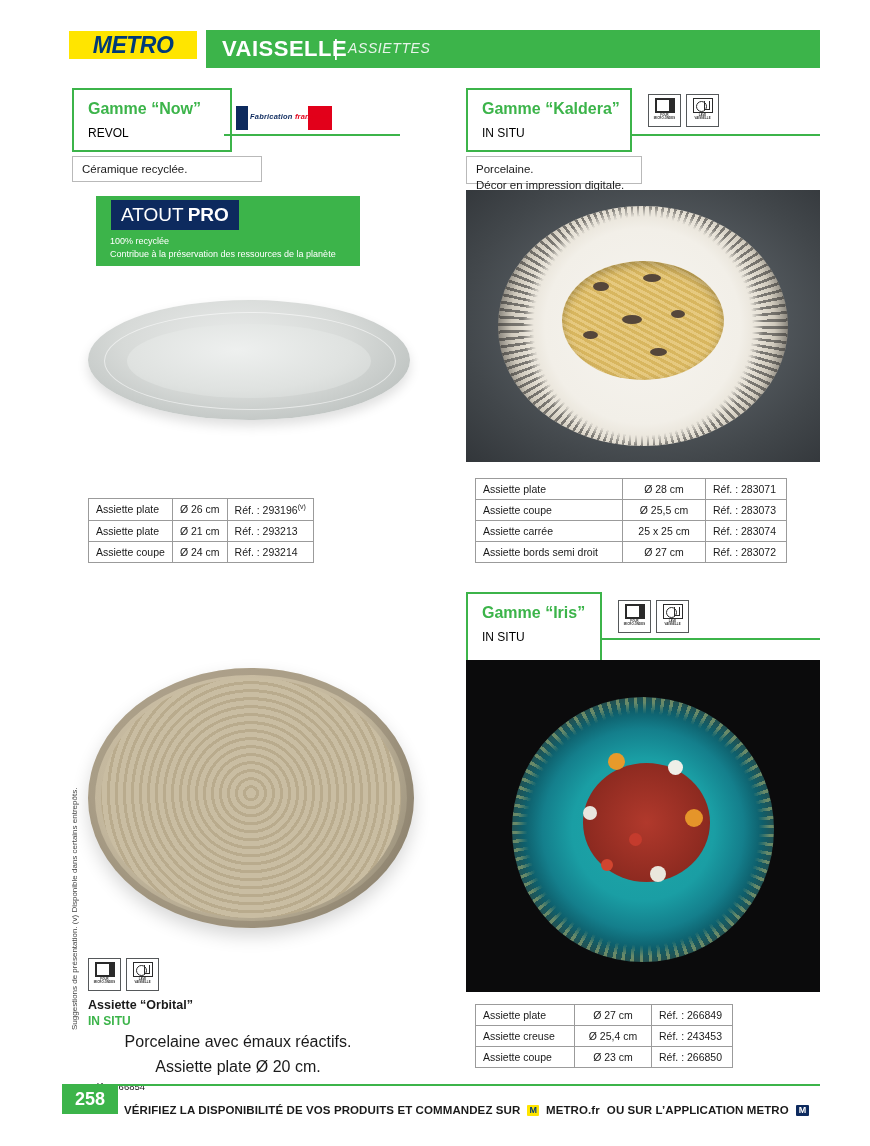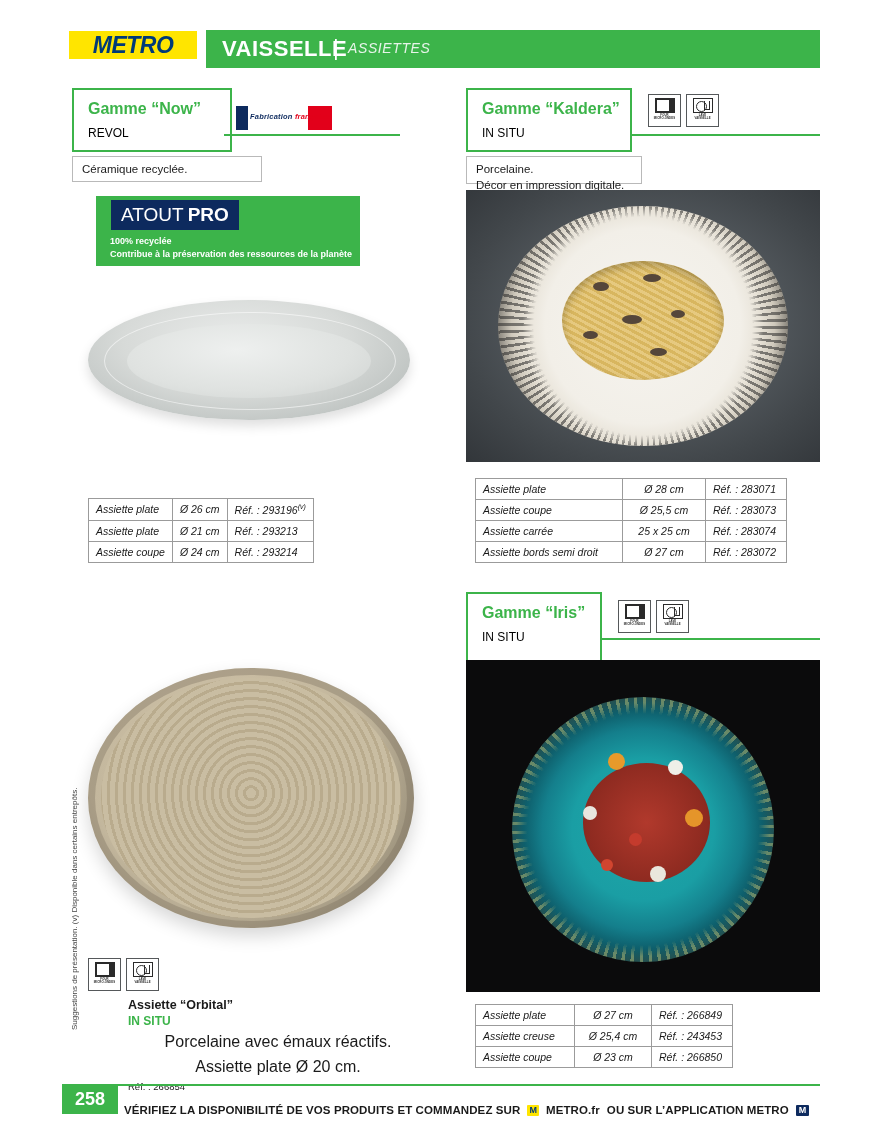--- a/index.html
+++ b/index.html
@@ -195,21 +195,21 @@
   .atout-blue .bold {
     font-size: 19px;
     color: #ffffff;
     font-weight: bold;
     margin-left: 4px;
   }
   .atout-lines {
     position: absolute;
     color: #ffffff;
     font-size: 9px;
-    font-weight: bold;
+    font-weight: normal;
     line-height: 1.45;
   }
 
   
   .fab-fr {
     position: absolute;
     left: 236px;
     top: 106px;
     width: 96px;
     height: 24px;
@@ -355,40 +355,38 @@
   .iris-photo .dot {
     position: absolute; border-radius: 50%;
   }
 
   
   table.spec {
     position: absolute;
     border-collapse: collapse;
     font-size: 10.5px;
     background: #ffffff;
-    font-style: italic;
   }
   table.spec td {
     border: 1px solid #9b9b9b;
     padding: 4px 7px;
     white-space: nowrap;
     color: #1a1a1a;
   }
   table.spec td.c {
     text-align: center;
   }
   sup.note { font-size: 7px; }
 
   
   .orb-caption {
     position: absolute;
     left: 88px;
     top: 998px;
     width: 300px;
-    margin-left: 40px;
   }
   .orb-name {
     font-size: 12.5px;
     font-weight: bold;
     color: #1a1a1a;
   }
   .orb-brand {
     font-size: 12px;
     font-weight: bold;
     color: #3cb44a;

